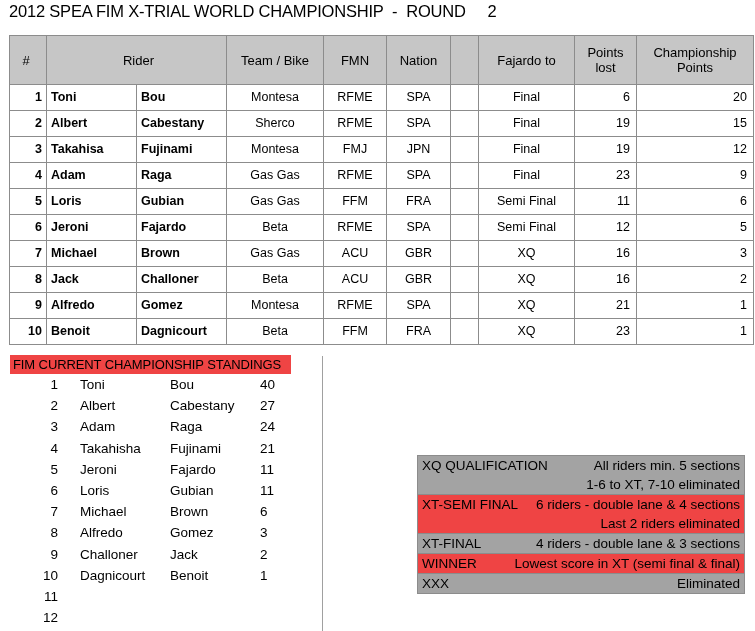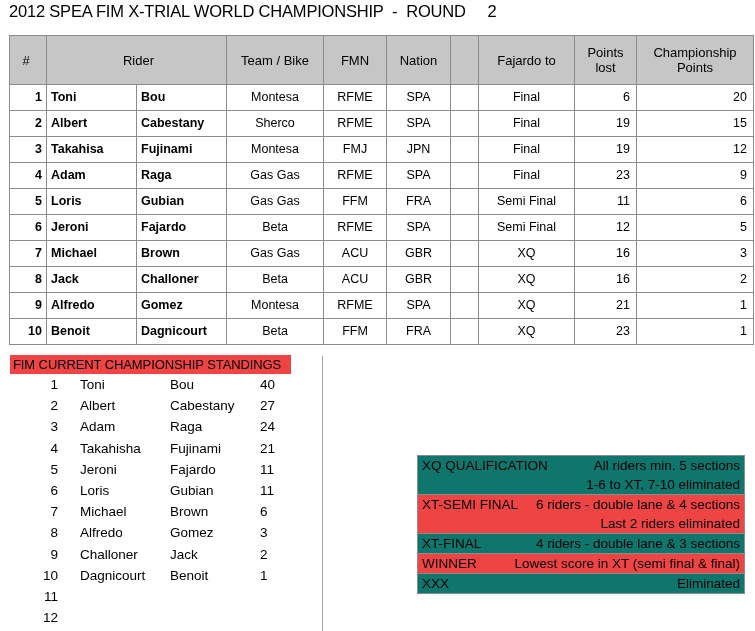--- a/index.html
+++ b/index.html
@@ -131,21 +131,21 @@
     font-size: 13.5px;
   }
   #notes-table td {
     border: 1px solid #8c8c8c;
     padding: 0 4px;
     height: 19px;
     line-height: 19px;
     white-space: nowrap;
     overflow: hidden;
   }
-  #notes-table tr.shade td { background: #0f766e; margin-top: 23px; }
+  #notes-table tr.shade td { background: #a3a3a3; margin-top: 23px; }
   #notes-table tr.plain td { background: #ef4444; }
   .n-inner {
     display: flex;
     justify-content: space-between;
     align-items: center;
     width: 100%;
   }
   .n-label { text-align: left; }
   .n-text  { text-align: right; }
   .nb-none { border-bottom: none !important; }

